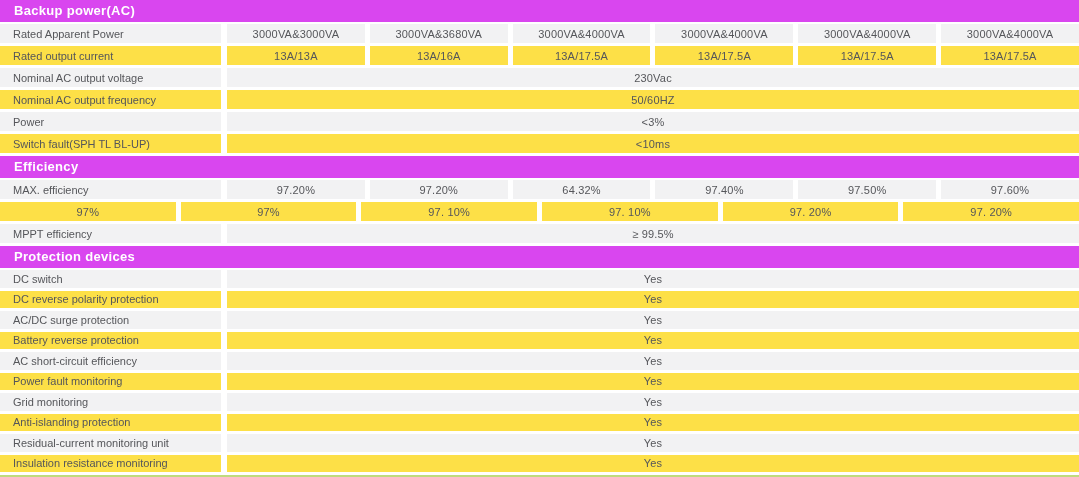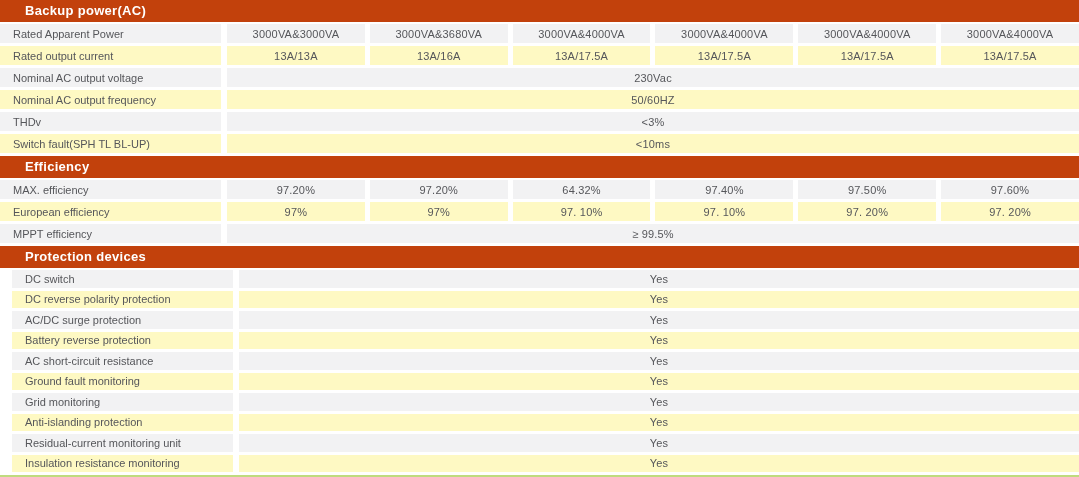--- a/index.html
+++ b/index.html
@@ -7,36 +7,36 @@
   .page {
     width: 1079px;
     height: 477px;
     background: #ffffff;
     font-family: "Liberation Sans", "DejaVu Sans", sans-serif;
     overflow: hidden;
   }
   .section-header {
     height: 22px;
     line-height: 22px;
-    background: #c2410c;
+    background: #d946ef;
     color: #ffffff;
     font-weight: bold;
     font-size: 13px;
     letter-spacing: 0.3px;
-    padding-left: 25px;
+    padding-left: 14px;
     margin-bottom: 2px;
   }
   .row {
     display: flex;
     height: 19px;
     margin-bottom: 3px;
     font-size: 11px;
     color: #55565A;
   }
-  .row.compact { height: 17.5px; padding-left: 12px; }
+  .row.compact { height: 17.5px; }
   .cell { display: flex; align-items: center; }
   .cell.label {
     flex: none;
     width: 221px;
     padding-left: 13px;
     margin-right: 6px;
   }
   .cell.val {
     flex: 1;
     justify-content: center;
@@ -44,21 +44,21 @@
     letter-spacing: 0.2px;
   }
   .cell.val:last-child { margin-right: 0; }
   .cell.merged {
     flex: 1;
     justify-content: center;
     letter-spacing: 0.2px;
     text-align: center;
   }
   .row.light .cell { background: #F2F2F3; }
-  .row.dark  .cell { background: #fef9c3; }
+  .row.dark  .cell { background: #fde047; }
   .bottom-line { height: 2px; background: #BFDB7F; }
 </style>
 </head>
 <body>
 
 <div class="page">
 
   <div class="section-header">Backup power(AC)</div>
 
   <div class="row light">
@@ -85,21 +85,21 @@
     <div class="cell label">Nominal AC output voltage</div>
     <div class="cell merged">230Vac</div>
   </div>
 
   <div class="row dark">
     <div class="cell label">Nominal AC output frequency</div>
     <div class="cell merged">50/60HZ</div>
   </div>
 
   <div class="row light">
-    <div class="cell label">THDv</div>
+    <div class="cell label">Power</div>
     <div class="cell merged">&lt;3%</div>
   </div>
 
   <div class="row dark">
     <div class="cell label">Switch fault(SPH TL BL-UP)</div>
     <div class="cell merged">&lt;10ms</div>
   </div>
 
   <div class="section-header">Efficiency</div>
 
@@ -107,21 +107,20 @@
     <div class="cell label">MAX. efficiency</div>
     <div class="cell val">97.20%</div>
     <div class="cell val">97.20%</div>
     <div class="cell val">64.32%</div>
     <div class="cell val">97.40%</div>
     <div class="cell val">97.50%</div>
     <div class="cell val">97.60%</div>
   </div>
 
   <div class="row dark">
-    <div class="cell label">European efficiency</div>
     <div class="cell val">97%</div>
     <div class="cell val">97%</div>
     <div class="cell val">97. 10%</div>
     <div class="cell val">97. 10%</div>
     <div class="cell val">97. 20%</div>
     <div class="cell val">97. 20%</div>
   </div>
 
   <div class="row light">
     <div class="cell label">MPPT efficiency</div>
@@ -140,25 +139,25 @@
   </div>
   <div class="row compact light">
     <div class="cell label">AC/DC surge protection</div>
     <div class="cell merged">Yes</div>
   </div>
   <div class="row compact dark">
     <div class="cell label">Battery reverse protection</div>
     <div class="cell merged">Yes</div>
   </div>
   <div class="row compact light">
-    <div class="cell label">AC short-circuit resistance</div>
+    <div class="cell label">AC short-circuit efficiency</div>
     <div class="cell merged">Yes</div>
   </div>
   <div class="row compact dark">
-    <div class="cell label">Ground fault monitoring</div>
+    <div class="cell label">Power fault monitoring</div>
     <div class="cell merged">Yes</div>
   </div>
   <div class="row compact light">
     <div class="cell label">Grid monitoring</div>
     <div class="cell merged">Yes</div>
   </div>
   <div class="row compact dark">
     <div class="cell label">Anti-islanding protection</div>
     <div class="cell merged">Yes</div>
   </div>

